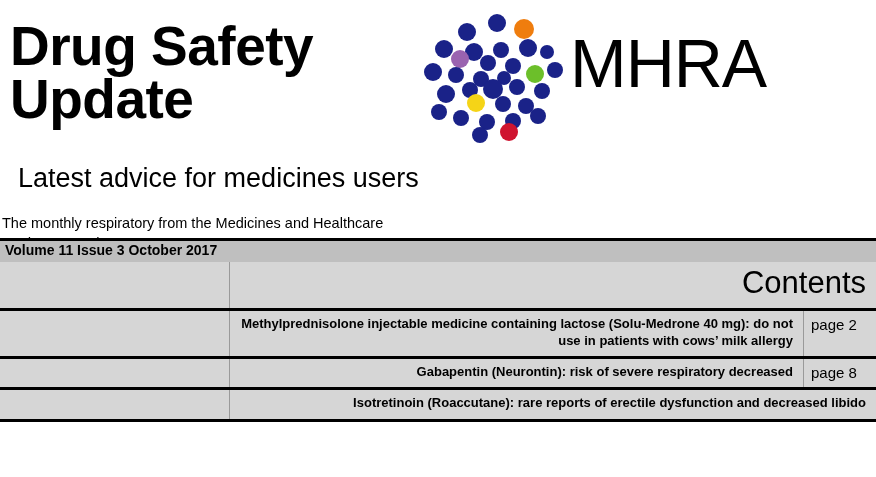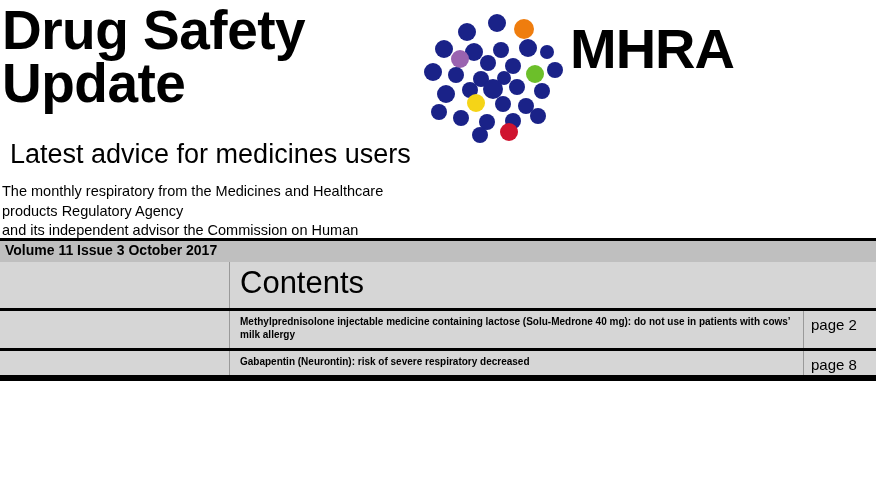--- a/index.html
+++ b/index.html
@@ -27,30 +27,30 @@
     left: 0px;
     top: 0px;
     width: 420px;
   }
 
   #main-title {
     font-size: 55px;
     font-weight: bold;
     line-height: 0.97;
     letter-spacing: -0.5px;
-    margin: 0;
-    padding: 4px 0 0 2px;
+    margin: 8px;
+    padding: 12px 0 0 2px;
     white-space: pre-line;
   }
 
   #strapline {
     font-size: 27px;
     font-weight: normal;
     line-height: 1.1;
-    margin: 8px;
+    margin: 16px;
     padding: 21px 0 0 2px;
     white-space: nowrap;
   }
 
   #sub-strapline {
     font-size: 14.5px;
     font-weight: normal;
     line-height: 1.33;
     margin: 0;
     padding: 5px 0 0 2px;
@@ -72,23 +72,23 @@
     width: 140px;
     height: 135px;
   }
   .logo-dot {
     position: absolute;
     border-radius: 50%;
   }
   #logo-wordmark {
     position: absolute;
     left: 145px;
-    top: 13px;
-    font-size: 56px;
-    font-weight: bold;
+    top: 21px;
+    font-size: 68px;
+    font-weight: normal;
     line-height: 1;
     letter-spacing: -1px;
   }
 
   
   #volume-bar {
     position: absolute;
     left: 0px;
     top: 238px;
     width: 876px;
@@ -142,26 +142,28 @@
     white-space: nowrap;
   }
 
   #contents-header-row .cell-main {
     padding: 3px 10px 6px 10px;
   }
   #contents-heading {
     font-size: 31px;
     font-weight: normal;
     line-height: 1.18;
+    text-align: right;
   }
 
   .entry-title {
-    font-size: 10px;
+    font-size: 13px;
     font-weight: bold;
     line-height: 1.33;
+    text-align: right;
   }
 </style>
 </head>
 <body>
 
 <div id="masthead">
 
   <div id="title-block">
     <h1 id="main-title">Drug Safety
 Update</h1>
@@ -233,16 +235,19 @@
       </div>
       <div class="row">
         <div class="cell-spacer"></div>
         <div class="cell-main">
           <div class="entry-title">Gabapentin (Neurontin): risk of severe respiratory decreased</div>
         </div>
         <div class="cell-page">page 8</div>
       </div>
       <div class="row">
         <div class="cell-spacer"></div>
+        <div class="cell-main">
+          <div class="entry-title">Isotretinoin (Roaccutane): rare reports of erectile dysfunction and decreased libido</div>
+        </div>
       </div>
     </div>
 
 </div>
 
 </body></html>

